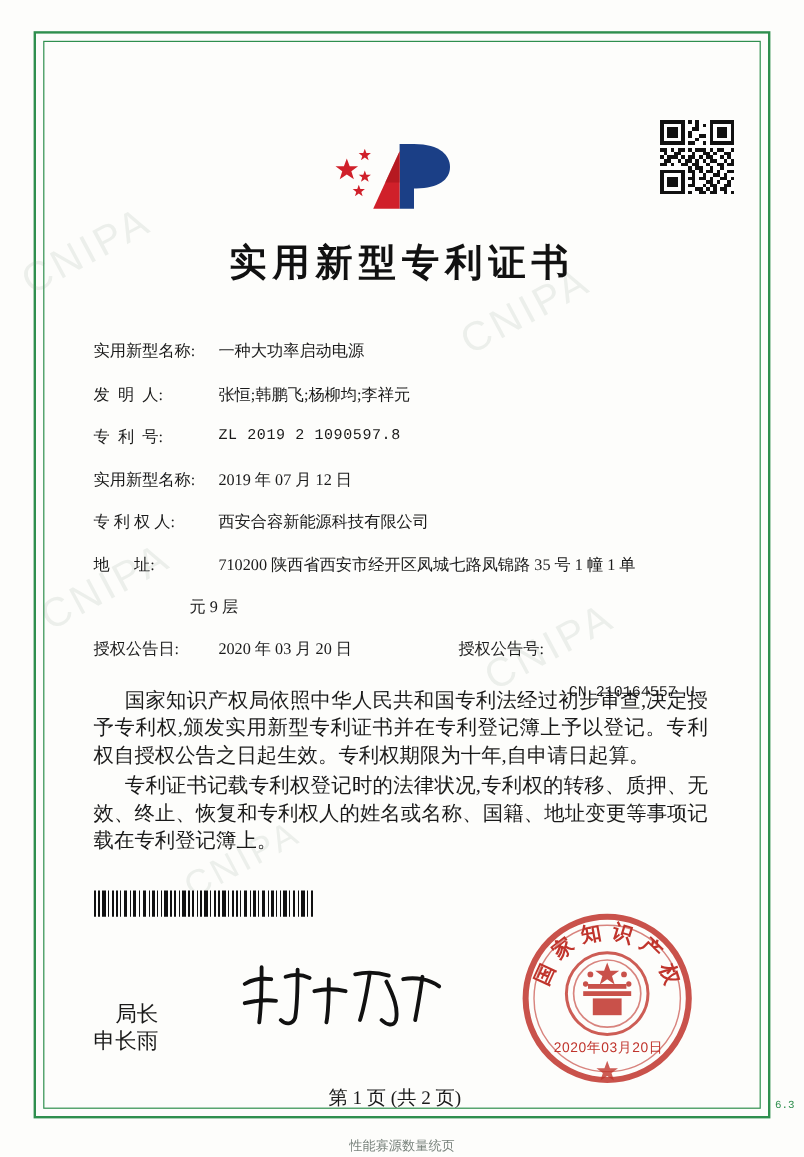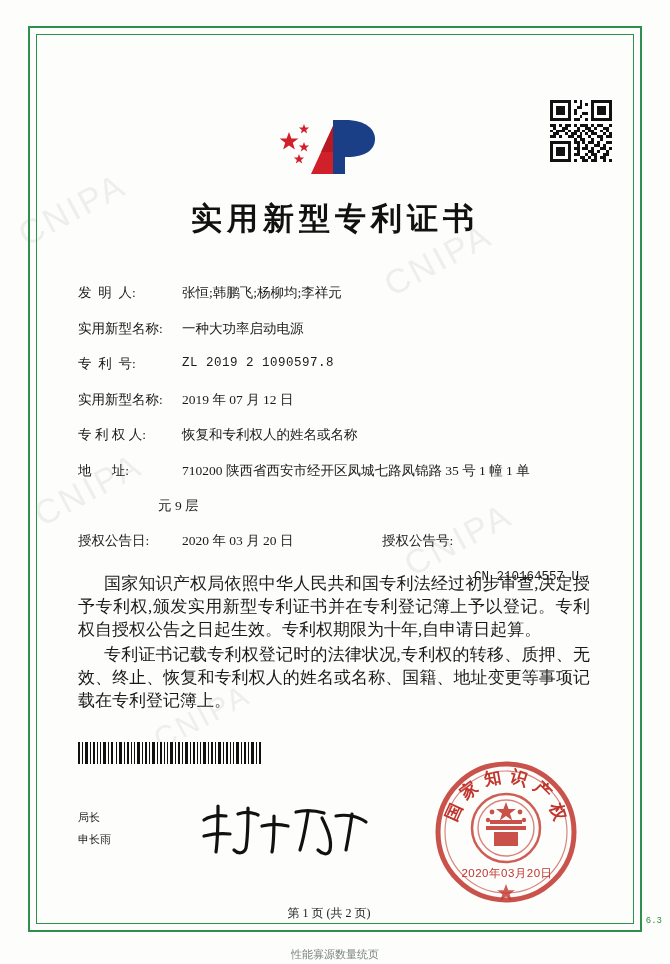--- a/index.html
+++ b/index.html
@@ -175,39 +175,40 @@
     font-size: 11.5px;
     color: #c0342c;
     font-family: "Liberation Sans", sans-serif;
     letter-spacing: 0.5px;
   }
 
   
   .sig-labels {
     position: absolute;
     left: 78px;
-    top: 806px;
-    font-size: 11px;
+    top: 834px;
+    font-size: 18px;
     line-height: 22px;
+    text-align: right;
   }
   .signature {
     position: absolute;
     left: 196px;
     top: 800px;
     width: 180px;
     height: 60px;
   }
 
   
   .page-footer {
     position: absolute;
     left: 0; right: 12px;
     top: 905px;
     text-align: center;
-    font-size: 12px;
+    font-size: 16px;
   }
   .bottom-note {
     position: absolute;
     left: 0; right: 0;
     top: 947px;
     text-align: center;
     font-size: 11px;
     color: #4d5a52;
     opacity: .75;
   }
@@ -351,42 +352,42 @@
       <polygon points="33,30 34.3,33.6 38.1,33.6 35.1,35.9 36.2,39.5 33,37.3 29.8,39.5 30.9,35.9 27.9,33.6 31.7,33.6"></polygon>
       <polygon points="28,42 29.3,45.6 33.1,45.6 30.1,47.9 31.2,51.5 28,49.3 24.8,51.5 25.9,47.9 22.9,45.6 26.7,45.6"></polygon>
     </g>
   </svg>
 
   <div class="doc-title">实用新型专利证书</div>
 
   <div class="fields">
 
     <div class="field-row">
+      <div class="field-label">实用新型名称:</div>
+      <div class="field-value">一种大功率启动电源</div>
+    </div>
+
+    <div class="field-row">
       <div class="field-label">发  明  人:</div>
       <div class="field-value">张恒;韩鹏飞;杨柳均;李祥元</div>
-    </div>
-
-    <div class="field-row">
-      <div class="field-label">实用新型名称:</div>
-      <div class="field-value">一种大功率启动电源</div>
     </div>
 
     <div class="field-row">
       <div class="field-label">专  利  号:</div>
       <div class="field-value mono">ZL 2019 2 1090597.8</div>
     </div>
 
     <div class="field-row">
       <div class="field-label">实用新型名称:</div>
       <div class="field-value">2019 年 07 月 12 日</div>
     </div>
 
     <div class="field-row">
       <div class="field-label">专 利 权 人:</div>
-      <div class="field-value">恢复和专利权人的姓名或名称</div>
+      <div class="field-value">西安合容新能源科技有限公司</div>
     </div>
 
     <div class="field-row">
       <div class="field-label">地      址:</div>
       <div class="field-value">710200 陕西省西安市经开区凤城七路凤锦路 35 号 1 幢 1 单</div>
     </div>
     <div class="addr-second-line">元 9 层</div>
 
     <div class="field-row two-col" style="margin-top:16px">
       <div class="field-label">授权公告日:</div>

